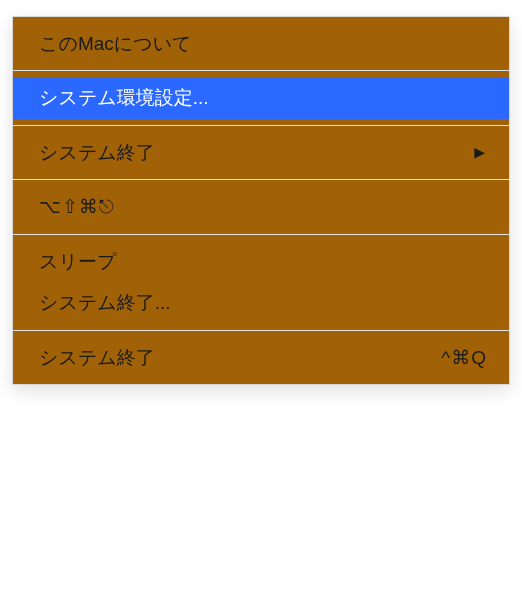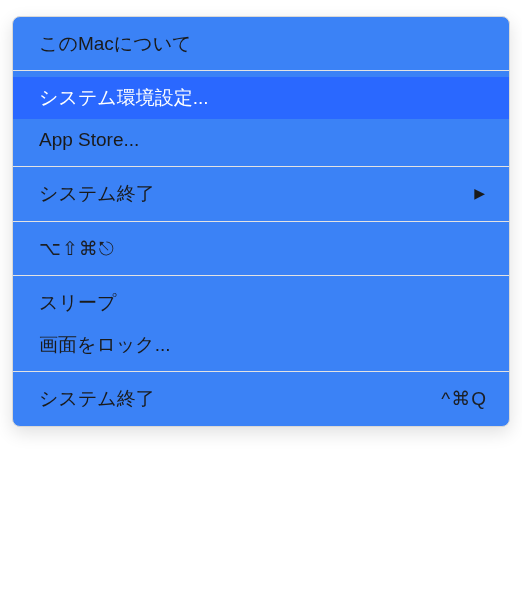--- a/index.html
+++ b/index.html
@@ -5,23 +5,23 @@
   * { box-sizing: border-box; margin: 0; padding: 0; }
   body {
     width: 522px;
     height: 600px;
     background: #ffffff;
     font-family: -apple-system, "Hiragino Sans", "Hiragino Kaku Gothic ProN", sans-serif;
     padding: 16px 12px;
   }
   .menu {
     width: 498px;
-    background: #3b82f6;
+    background: #a16207;
     border: 1px solid #d8d8d8;
-    border-radius: 8px;
+    border-radius: 0;
     box-shadow: 0 6px 18px rgba(0,0,0,0.12);
     padding: 6px 0;
     font-size: 19px;
     color: #1a1a1a;
   }
   .menu-item {
     display: flex;
     align-items: center;
     justify-content: space-between;
     padding: 6px 22px 6px 26px;
@@ -61,23 +61,20 @@
   <div class="menu-item">
     <span class="label">このMacについて</span>
   </div>
 
   <div class="menu-sep"></div>
 
   <div class="menu-item highlight">
     <span class="label">システム環境設定...</span>
   </div>
 
-  <div class="menu-item">
-    <span class="label">App Store...</span>
-  </div>
 
   <div class="menu-sep"></div>
 
   <div class="menu-item">
     <span class="label">システム終了</span>
     <span class="submenu-arrow">▶</span>
   </div>
 
   <div class="menu-sep"></div>
 
@@ -86,21 +83,21 @@
   </div>
 
   <div class="menu-sep"></div>
 
   <div class="menu-item">
     <span class="label">スリープ</span>
   </div>
 
 
   <div class="menu-item">
-    <span class="label">画面をロック...</span>
+    <span class="label">システム終了...</span>
   </div>
 
   <div class="menu-sep"></div>
 
   <div class="menu-item">
     <span class="label">システム終了</span>
     <span class="shortcut">^⌘Q</span>
   </div>
 
 

